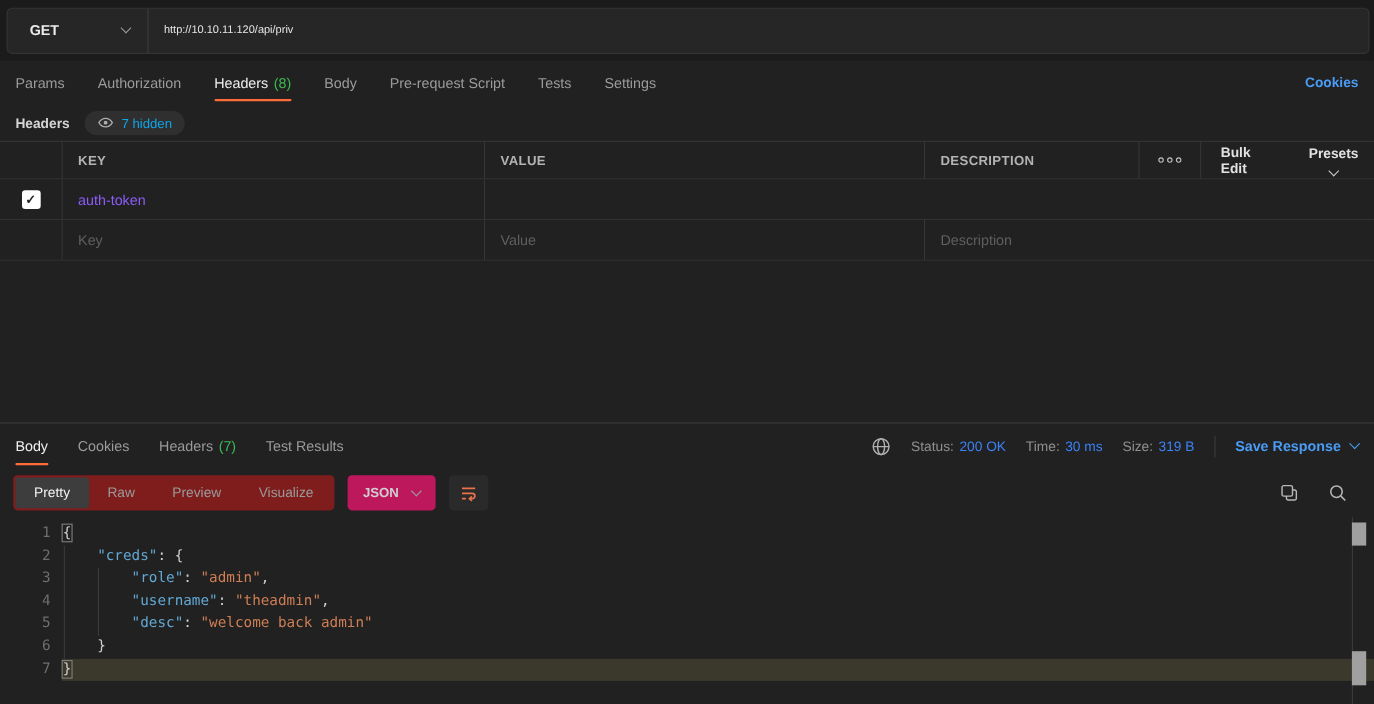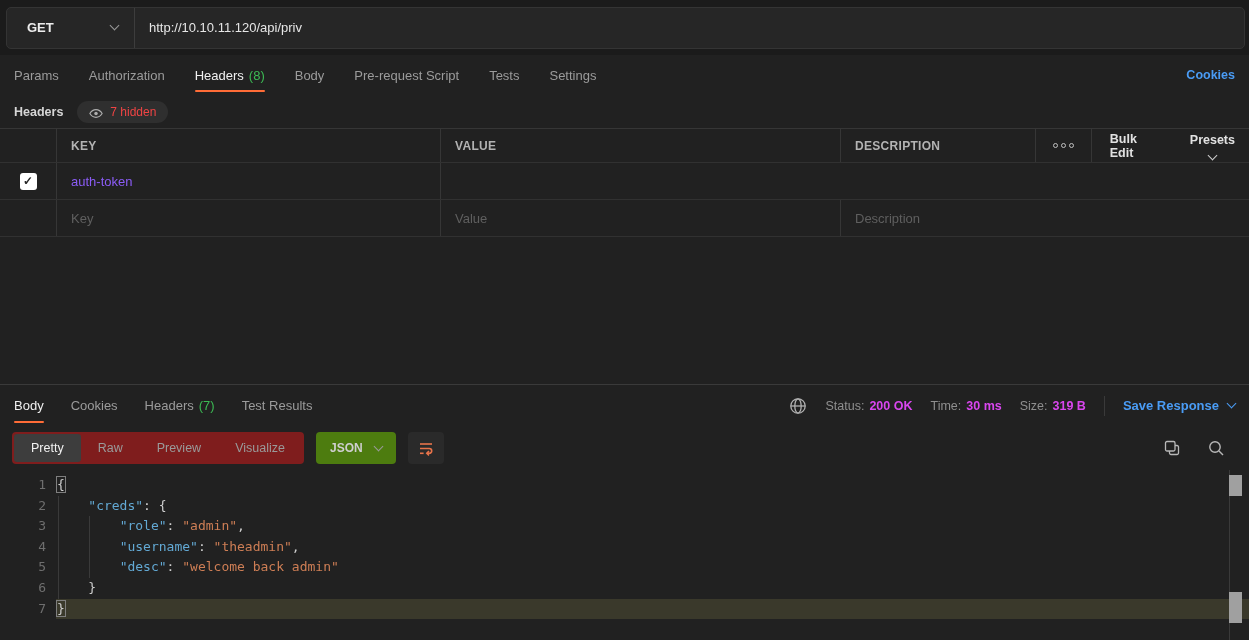--- a/index.html
+++ b/index.html
@@ -12,40 +12,40 @@
   .chev { width:7px; height:7px; border-right:1.5px solid currentColor; border-bottom:1.5px solid currentColor;
           transform:rotate(45deg); display:inline-block; margin-top:-4px; }
 
   
   .url-row { height:55px; background:#1b1b1b; display:flex; align-items:center; padding:0 4px 0 6px; flex:none; }
   .request-input { flex:1; height:42px; background:#262626; border:1px solid #343434; border-radius:5px; display:flex; align-items:stretch; }
   .method-select { width:128px; display:flex; align-items:center; justify-content:space-between; padding:0 16px 0 20px;
                    border-right:1px solid #3d3d3d; cursor:pointer; color:#d9d9d9;gap:32px; }
   .method-select .m { font-weight:700; font-size:13px; color:#ececec; }
   .method-select .chev { color:#9a9a9a; }
-  .url-field { flex:1; display:flex; align-items:center; padding:0 14px; color:#e6e6e6; font-size:13px; }
+  .url-field { flex:1; display:flex; align-items:center; padding:0 14px; color:#e6e6e6; font-size:10px; }
   .send-group { display:flex; margin-left:7px; height:42px; }
   .send-btn { background:#1165d3; color:#fff; font-weight:700; font-size:14px; border:none; border-radius:5px 0 0 5px;
               padding:0 24px; cursor:pointer; }
   .send-caret { background:#1165d3; width:34px; border:none; border-left:1px solid #0d54b0; border-radius:0 5px 5px 0;
                 color:#fff; cursor:pointer; display:flex; align-items:center; justify-content:center; }
 
   
   .req-tabs { height:40px; display:flex; align-items:center; padding:0 14px; gap:30px; flex:none; position:relative; }
   .tab { color:#9b9b9b; cursor:pointer; position:relative; height:100%; display:flex; align-items:center; gap:5px; }
   .tab .count { color:#3cba54; }
   .tab.active { color:#f0f0f0; }
   .tab.active::after { content:""; position:absolute; left:0; right:0; bottom:3px; height:2px; background:#ff6c37; border-radius:1px; }
   .cookies { margin-left:auto; color:#4a9cf5; font-weight:600; font-size:12.5px; cursor:pointer; }
 
   
   .headers-bar { height:33px; display:flex; align-items:center; gap:14px; padding:0 14px; flex:none; }
   .headers-title { font-weight:600; font-size:12.5px; color:#d6d6d6; }
-  .hidden-pill { display:flex; align-items:flex-end; gap:7px; background:#2f2f2f; border-radius:12px; padding:4px 12px;
-                 color:#ef4444; font-size:12px; cursor:pointer; }
+  .hidden-pill { display:flex; align-items:center; gap:7px; background:#2f2f2f; border-radius:12px; padding:4px 12px;
+                 color:#0ea5e9; font-size:12px; cursor:pointer; }
 
   
   .kv-table { flex:none; border-top:1px solid #363636; }
   .t-row { display:flex; align-items:stretch; border-bottom:1px solid #313131; }
   .t-head { height:34px; }
   .t-data { height:37px; }
   .cell { display:flex; align-items:center; padding:0 14px; }
   .col-check { width:56px; flex:none; padding:0; justify-content:center; }
   .col-key   { width:384px; flex:none; border-left:1px solid #363636; }
   .col-val   { width:400px; flex:none; border-left:1px solid #363636; }
@@ -66,29 +66,29 @@
   .ph { color:#5f5f5f; }
 
   .spacer { flex:1; }
 
   
   .response { border-top:1px solid #3a3a3a; flex:none; display:flex; flex-direction:column; height:256px; }
   .res-tabs { height:41px; display:flex; align-items:center; padding:0 14px; gap:27px; flex:none; }
   .res-meta { margin-left:auto; display:flex; align-items:center; gap:18px; font-size:12.5px; }
   .meta-item { display:flex; gap:5px;justify-content:flex-end; }
   .meta-label { color:#8f8f8f; }
-  .meta-value { color:#d946ef;font-weight:bold; }
+  .meta-value { color:#3b82f6; }
   .meta-sep { width:1px; height:20px; background:#3a3a3a; }
   .save-response { color:#4a9cf5; font-weight:700; font-size:13px; display:flex; align-items:center; gap:9px; cursor:pointer; }
 
   .res-toolbar { height:44px; display:flex; align-items:center; padding:0 12px; gap:12px; flex:none; }
   .segmented { display:flex; background:#7f1d1d; border-radius:4px; padding:2px; height:32px; }
   .seg { display:flex; align-items:center; padding:0 17px; color:#9a9a9a; font-size:12.5px; border-radius:3px; cursor:pointer; }
   .seg.active { background:#3d3d3d; color:#f2f2f2; }
-  .format-select { height:32px; background:#4d7c0f; border-radius:4px; display:flex; align-items:center; gap:12px;
+  .format-select { height:32px; background:#be185d; border-radius:4px; display:flex; align-items:center; gap:12px;
                    padding:0 14px; cursor:pointer; }
   .format-select .f { font-weight:700; font-size:12px; color:#cfcfcf; }
   .format-select .chev { color:#9a9a9a; }
   .wrap-btn { width:36px; height:32px; background:#2a2a2a; border-radius:4px; display:flex; align-items:center; justify-content:center; cursor:pointer; }
   .right-icons { margin-left:auto; display:flex; align-items:center; gap:26px; padding-right:12px; }
   .icon-btn { cursor:pointer; display:flex; }
 
   
   .code-area { flex:1; position:relative; font-family:"DejaVu Sans Mono", monospace; font-size:13px; padding-top:5px; overflow:hidden; }
   .code-line { display:flex; height:20.6px; line-height:20.6px; white-space:pre; }

